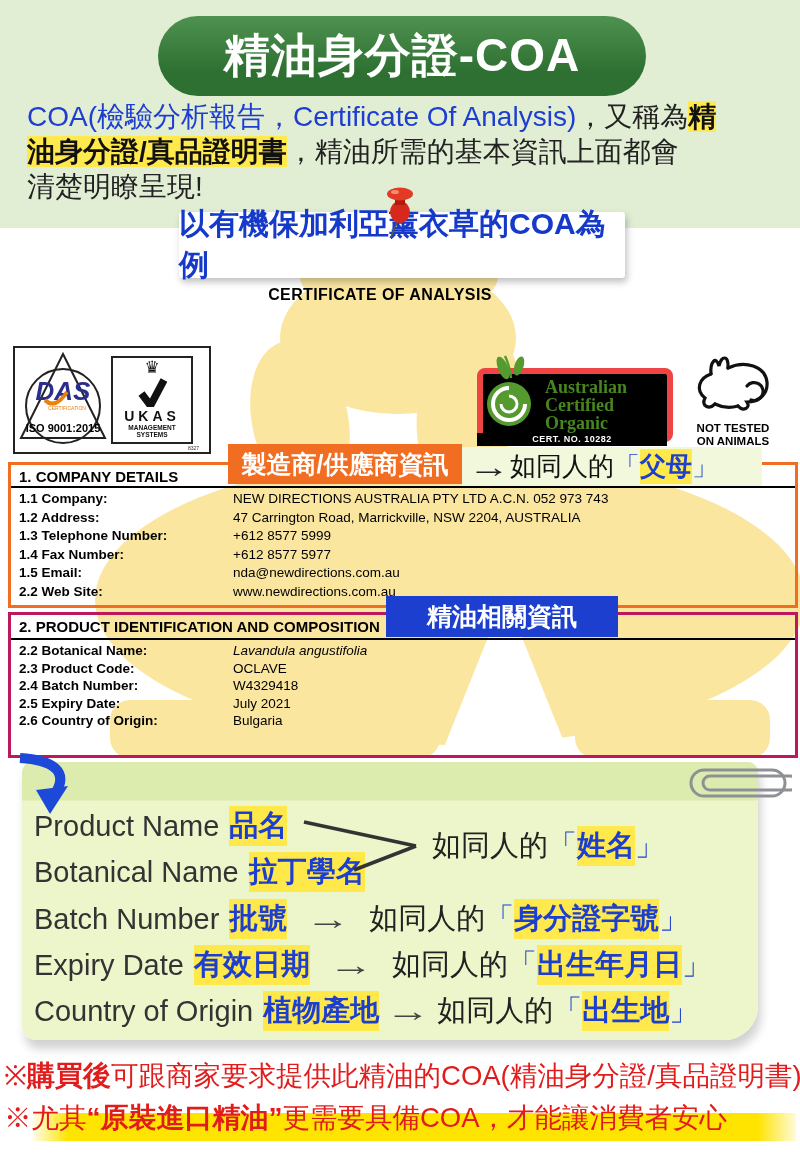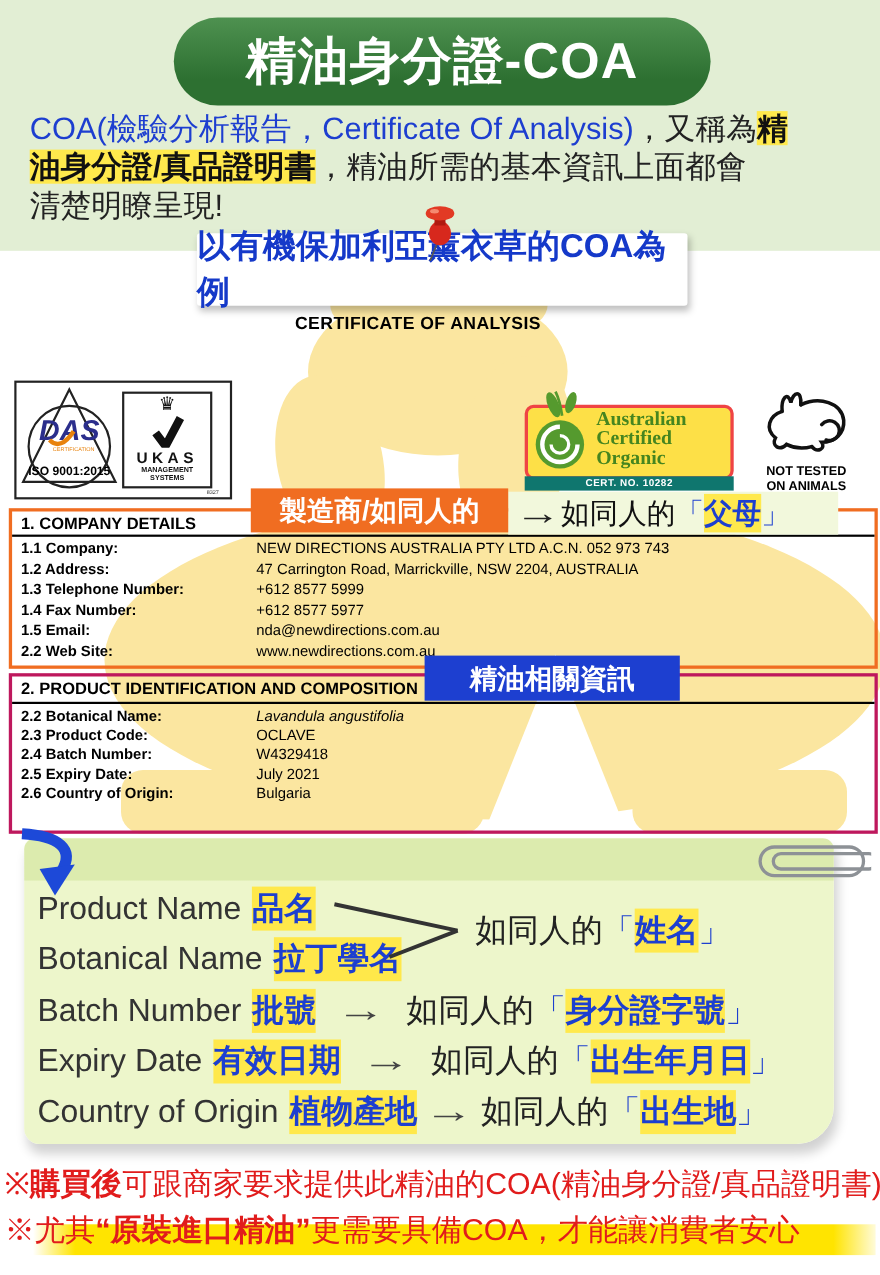--- a/index.html
+++ b/index.html
@@ -34,25 +34,25 @@
   .das{position:relative;width:96px;height:100px;}
   .das svg{position:absolute;left:0;top:0;}
   .ukas{position:relative;margin:8px 6px 8px 0;width:78px;border:2px solid #222;
         display:flex;flex-direction:column;align-items:center;}
   .ukas .crown{font-size:17px;line-height:18px;margin-top:1px;}
   .ukas .name{font-size:14px;font-weight:bold;letter-spacing:4px;margin-top:1px;}
   .ukas .sub{font-size:6.5px;font-weight:bold;line-height:7px;text-align:center;}
   .ukas-num{position:absolute;right:10px;bottom:1px;font-size:5px;color:#333;}
 
   .aco{left:477px;top:362px;width:190px;height:83px;z-index:3;}
-  .aco .frame{position:absolute;left:0;top:6px;width:184px;height:62px;background:#fde047;
-              border:3px solid #ef4444;border-radius:8px;display:flex;align-items:flex-start;}
+  .aco .frame{position:absolute;left:0;top:6px;width:184px;height:62px;background:#000000;
+              border:6px solid #ef4444;border-radius:8px;display:flex;align-items:center;}
   .aco .txt{margin-left:62px;color:#46851f;font-family:"Liberation Serif",serif;
             font-weight:bold;font-size:18px;line-height:18px;}
-  .aco .bar{position:absolute;left:0;top:71px;width:190px;height:13px;background:#0f766e;
+  .aco .bar{position:absolute;left:0;top:71px;width:190px;height:13px;background:#000000;
             color:#fff;font-size:9px;font-weight:bold;text-align:center;line-height:13px;letter-spacing:.5px;}
   .aco svg.spiral{position:absolute;left:4px;top:-10px;}
 
   .rabbit{left:678px;top:352px;width:110px;z-index:3;text-align:center;}
   .rabbit .cap{font-size:11.5px;font-weight:bold;line-height:13px;color:#000;}
 
   
   .sec{z-index:2;background:transparent;}
   .sec1{left:8px;top:462px;width:784px;height:140px;border:3px solid #f06d21;}
   .sec2{left:8px;top:612px;width:784px;height:140px;border:3px solid #be185d;}
@@ -219,21 +219,21 @@
       <div class="trow">
           <span class="tlabel">1.5 Email:</span>
           <span class="tvalue">nda@newdirections.com.au</span>
         </div>
       <div class="trow">
           <span class="tlabel">2.2 Web Site:</span>
           <span class="tvalue">www.newdirections.com.au</span>
         </div>
     </div>
   </div>
-  <div class="abs tag tag-orange">製造商/如同人的</div>
+  <div class="abs tag tag-orange">製造商/供應商資訊</div>
   <div class="abs strip">
     <span class="arr">→</span>
     <span>如同人的</span>
       <span class="qblue">「</span>
       <span class="qhl">父母</span>
       <span class="qblue">」</span>
   </div>
 
   <div class="abs sec sec2">
     <div class="head">2. PRODUCT IDENTIFICATION AND COMPOSITION</div>

